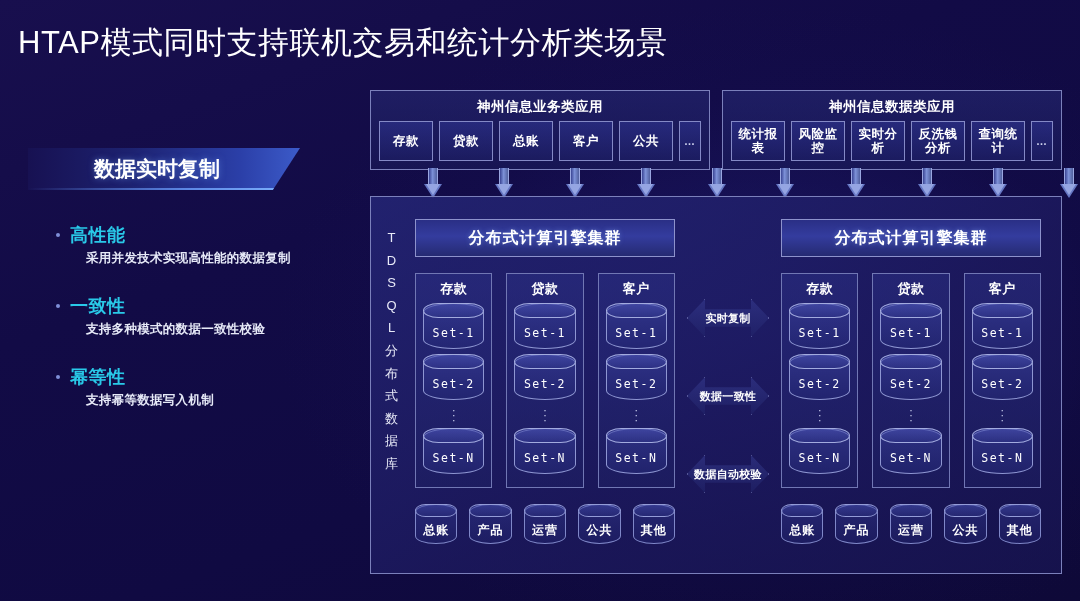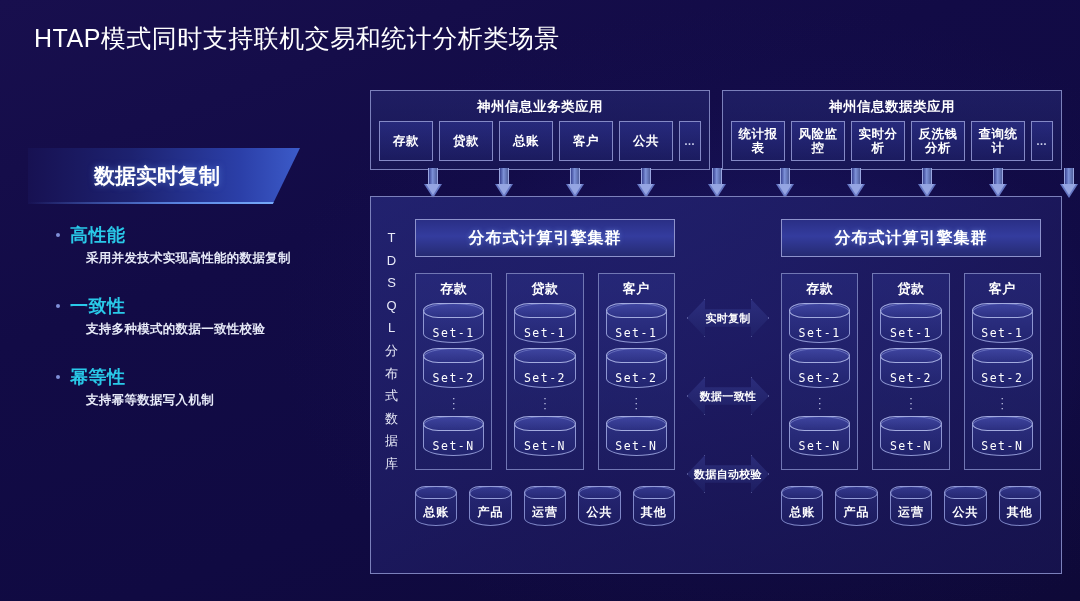--- a/index.html
+++ b/index.html
@@ -13,33 +13,33 @@
     background:
       radial-gradient(ellipse 620px 420px at 760px 330px, rgba(40,40,140,0.45) 0%, rgba(25,20,95,0.12) 55%, rgba(17,10,70,0) 78%),
       linear-gradient(160deg, #180f4e 0%, #120b46 35%, #100a42 65%, #0e0938 100%);
     font-family: "Liberation Sans", "DejaVu Sans", sans-serif;
     color: #ffffff;
   }
 
   
   .title {
     position: absolute;
-    left: 34px; top: 22px;
-    font-size: 25px;
+    left: 18px; top: 22px;
+    font-size: 31px;
     font-weight: 500;
     letter-spacing: 0.5px;
     color: #ffffff;
     white-space: nowrap;
   }
 
   
   .ribbon-wrap {
     position: absolute;
     left: 28px; top: 148px;
-    width: 272px; height: 56px;
+    width: 272px; height: 42px;
   }
   .ribbon-bg {
     position: absolute; inset: 0;
     background: linear-gradient(90deg, #171152 0%, #1d2270 38%, #2b3fa8 78%, #3c5bc9 100%);
     clip-path: polygon(0 0, 100% 0, 90% 100%, 0 100%);
   }
   .ribbon-bg:after{
     content:"";
     position:absolute; left:0; right:0; bottom:0; height:2px;
     background: linear-gradient(90deg, rgba(90,140,230,0) 0%, #5e8ae6 60%, #7fb4ff 100%);
@@ -204,21 +204,21 @@
   }
   .set-col-title {
     text-align: center;
     font-size: 13px; font-weight: bold;
     color: #ffffff;
     margin-bottom: 5px;
     letter-spacing: 0.5px;
   }
   .cyl {
     position: relative;
-    height: 40px;
+    height: 46px;
     margin-bottom: 5px;
     border: 1px solid #8e96d2;
     border-radius: 36px / 11px;
     background: linear-gradient(180deg, rgba(58,64,156,0.55) 0%, rgba(36,40,118,0.55) 100%);
     box-sizing: border-box;
   }
   .cyl:before {
     content: "";
     position: absolute;
     left: -1px; right: -1px; top: -1px;

